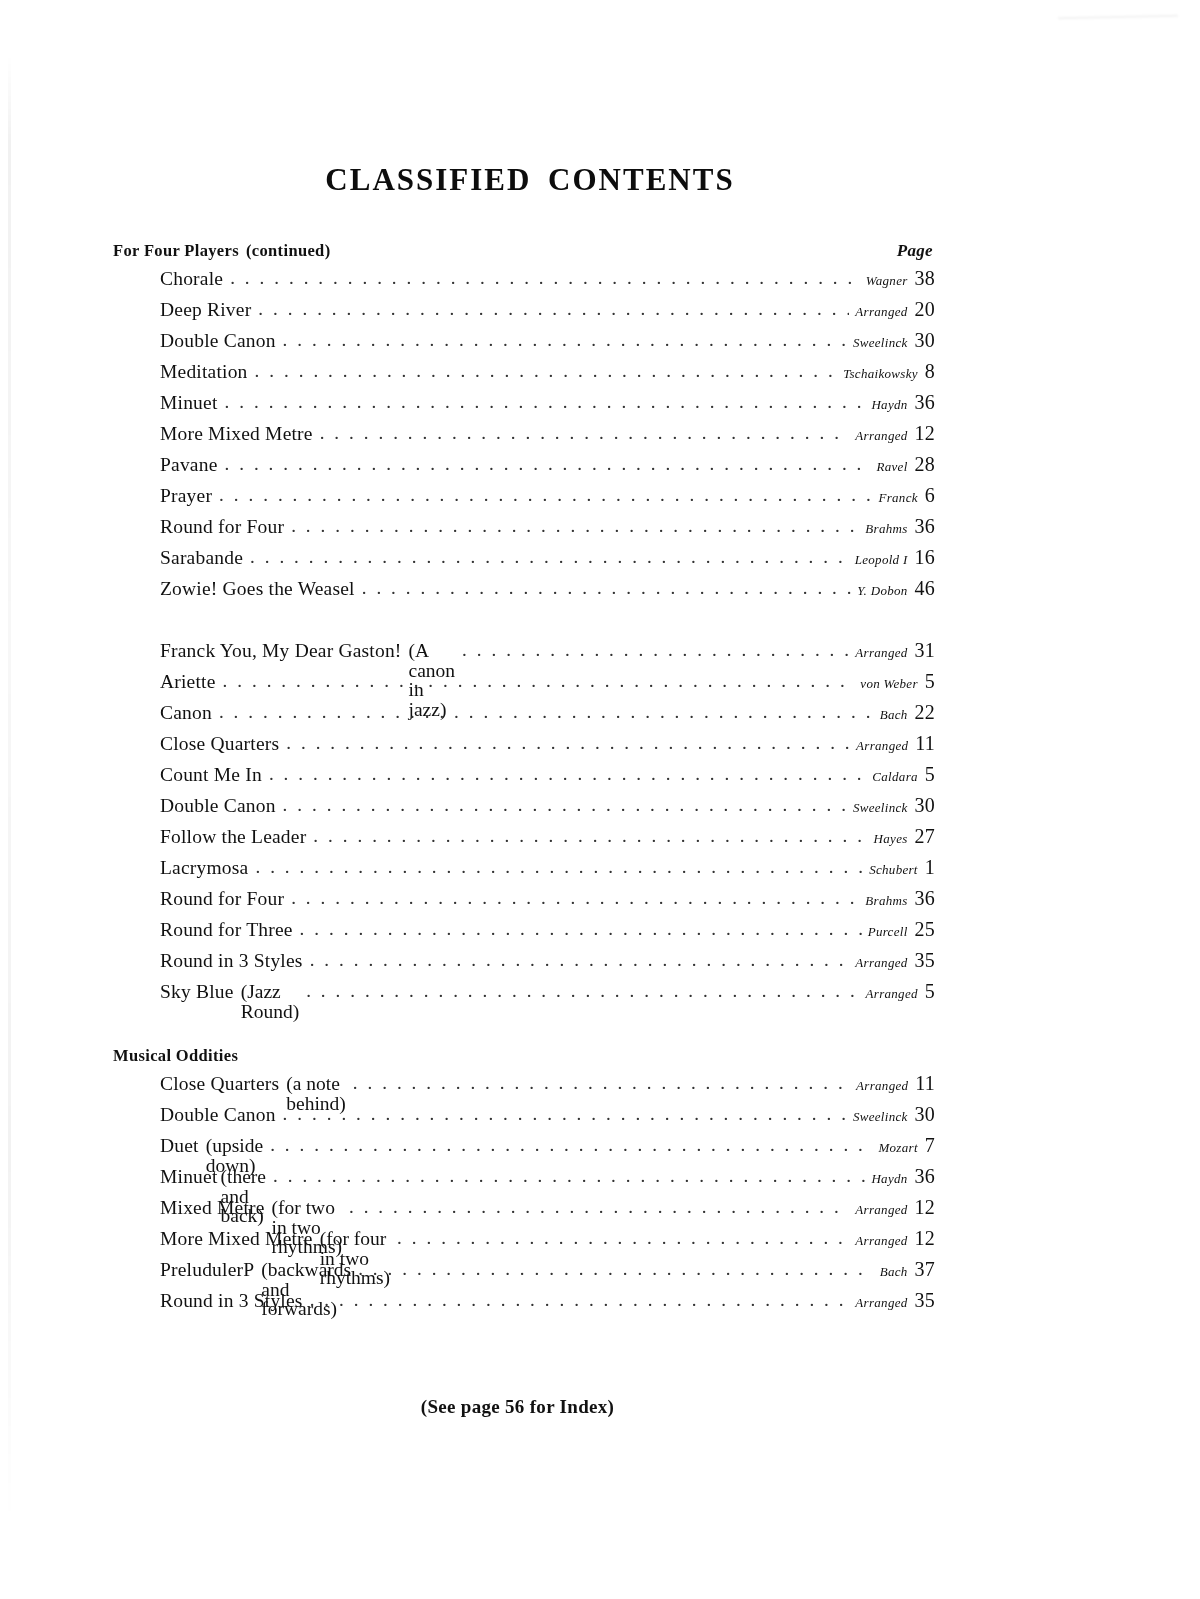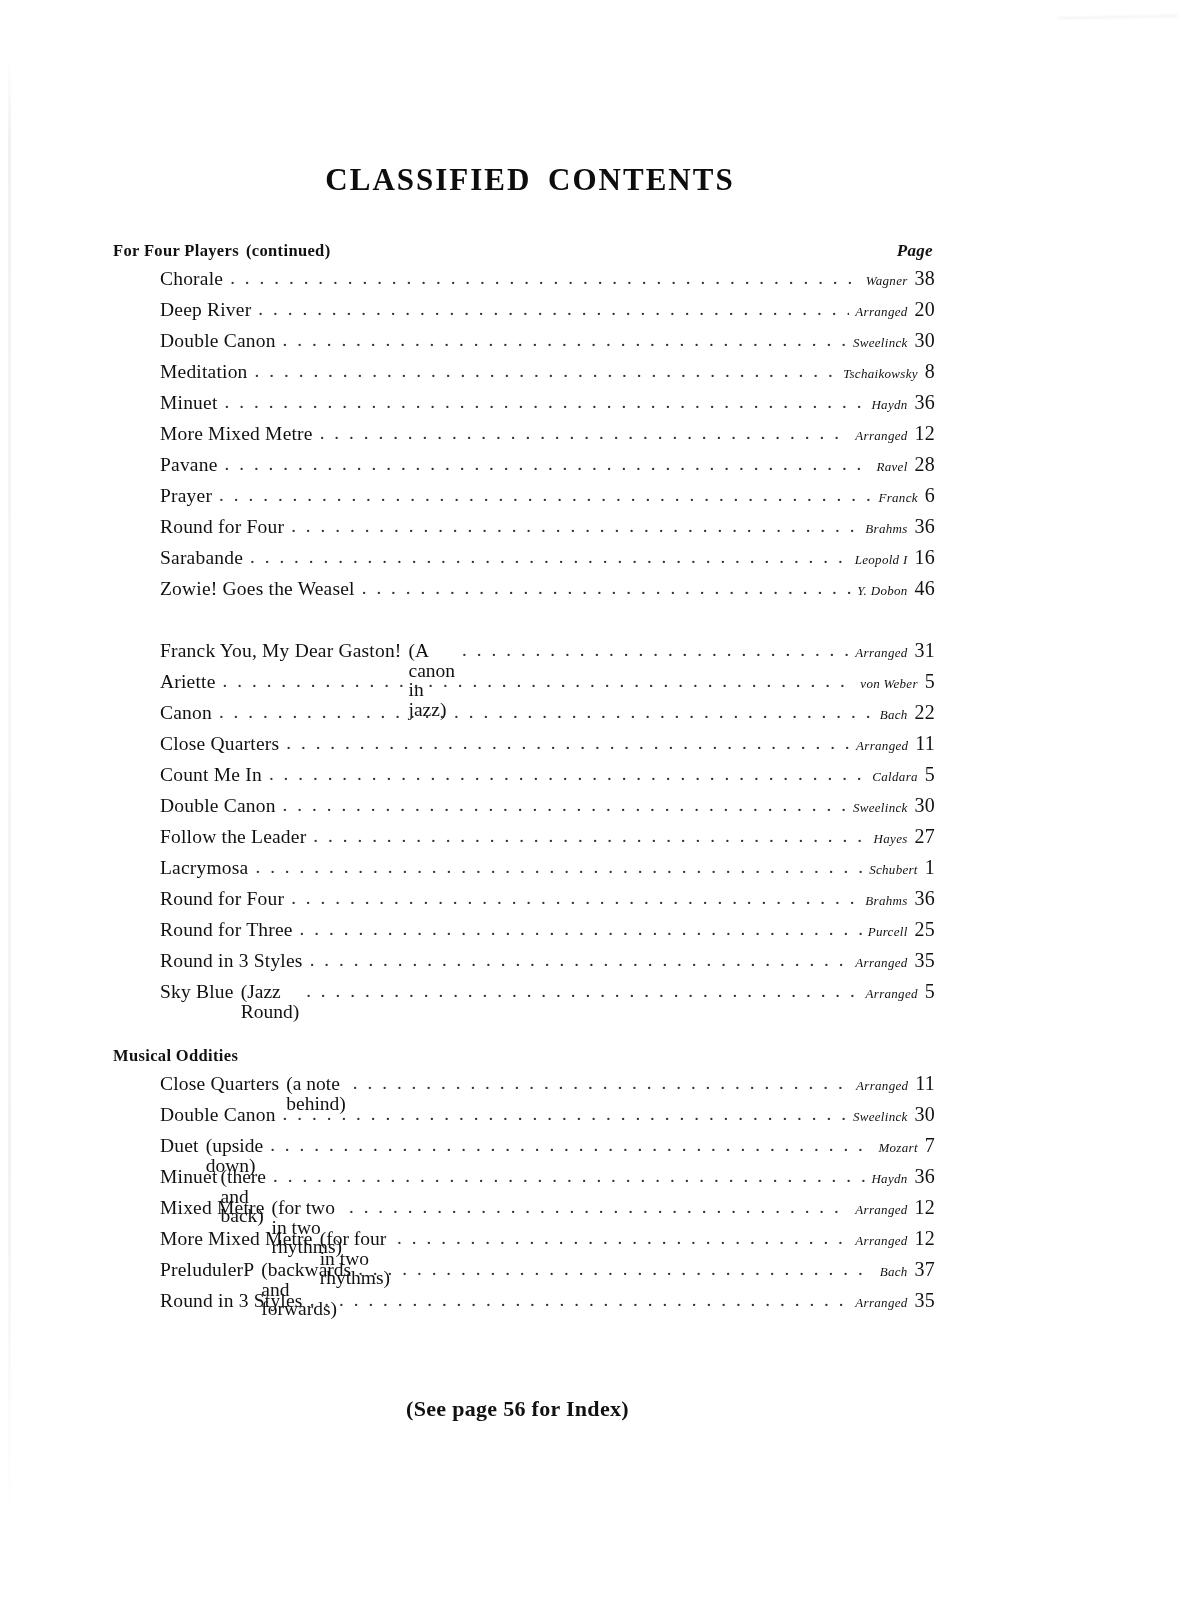--- a/index.html
+++ b/index.html
@@ -137,21 +137,21 @@
     margin-left: 7px;
     letter-spacing: 0.2px;
   }
 
   .footer-note {
     position: absolute;
     left: 0;
     top: 1396px;
     width: 1035px;
     text-align: center;
-    font-size: 22px;
+    font-size: 19px;
     font-weight: bold;
     letter-spacing: 0.3px;
   }
 </style>
 </head>
 <body>
 
 <div class="page">
 
   <div class="scan-edge-left"></div>

